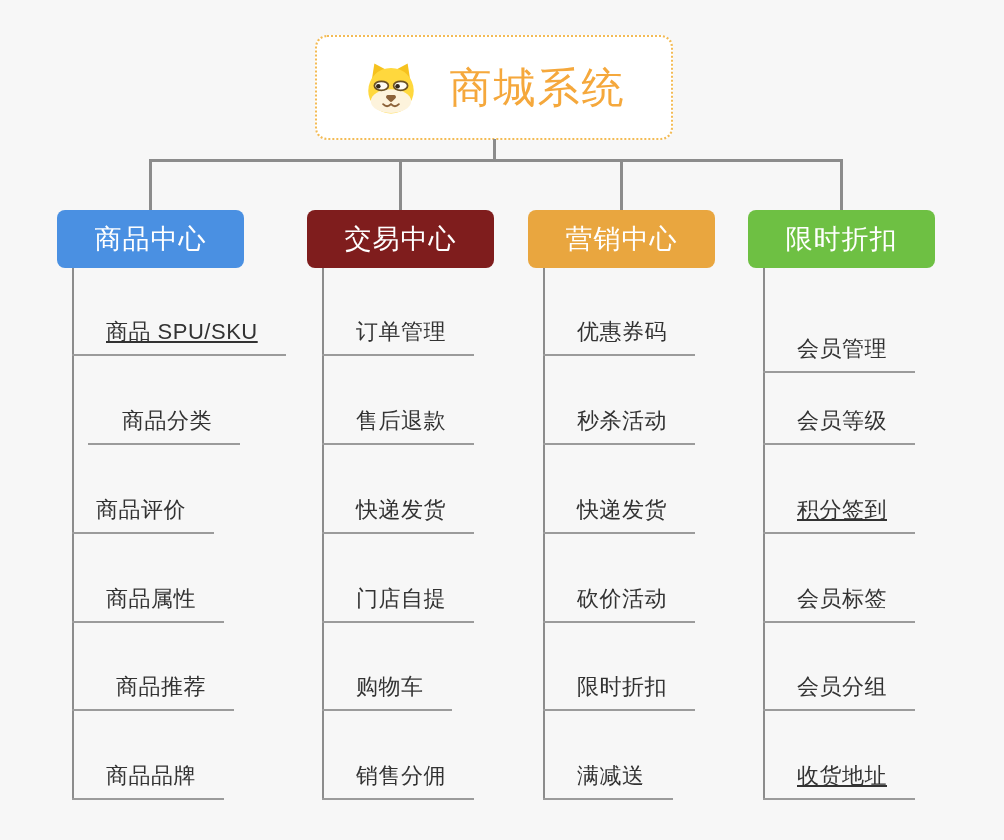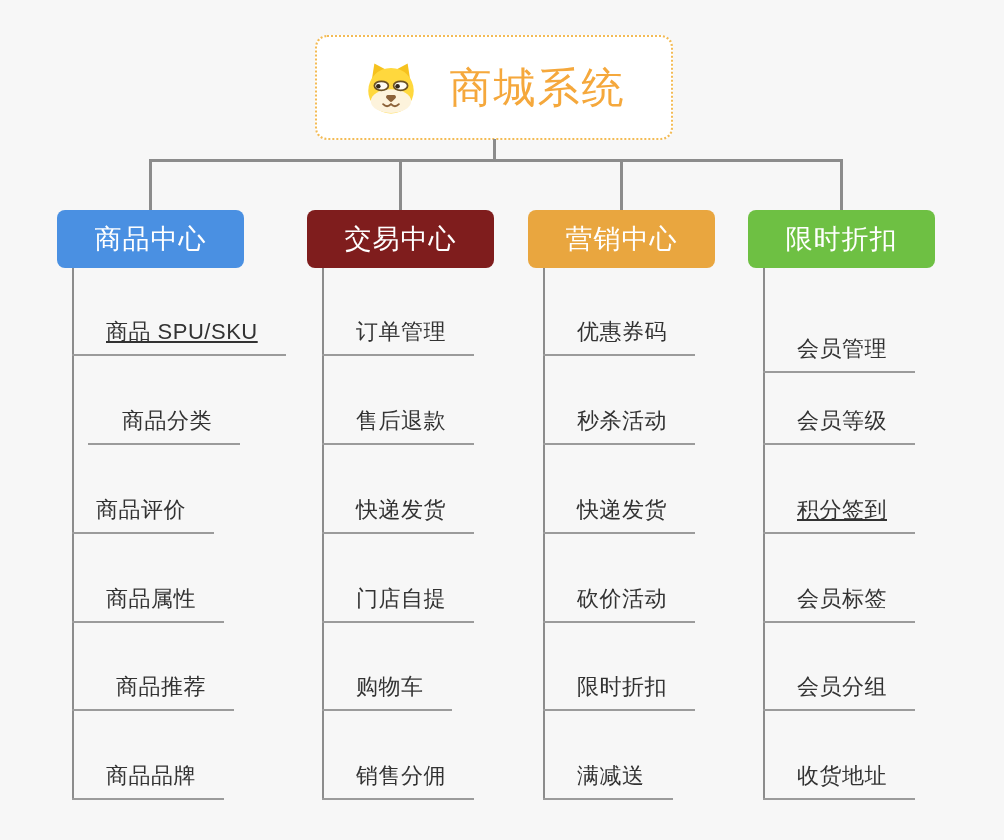--- a/index.html
+++ b/index.html
@@ -132,15 +132,15 @@
   <div class="leaf" style="left:543px; top:486px;">快递发货</div>
   <div class="leaf" style="left:543px; top:575px;">砍价活动</div>
   <div class="leaf" style="left:543px; top:663px;">限时折扣</div>
   <div class="leaf" style="left:543px; top:752px;">满减送</div>
 
   <div class="leaf" style="left:763px; top:325px;">会员管理</div>
   <div class="leaf" style="left:763px; top:397px;font-family:Liberation Serif, serif;">会员等级</div>
   <div class="leaf" style="left:763px; top:486px;text-decoration:underline;">积分签到</div>
   <div class="leaf" style="left:763px; top:575px;">会员标签</div>
   <div class="leaf" style="left:763px; top:663px;">会员分组</div>
-  <div class="leaf" style="left:763px; top:752px;">收货地址</div>
+  <div class="leaf" style="left:763px; top:752px;text-decoration:underline;">收货地址</div>
 
 </div>
 
 </body></html>

